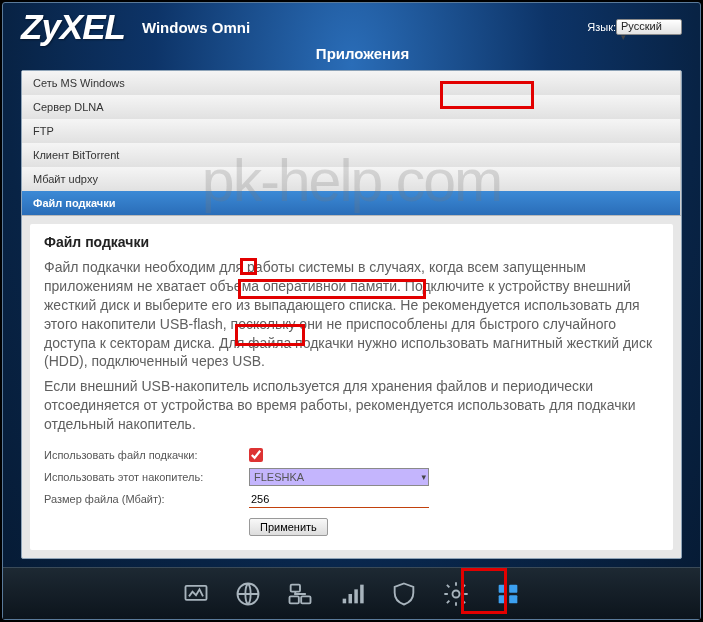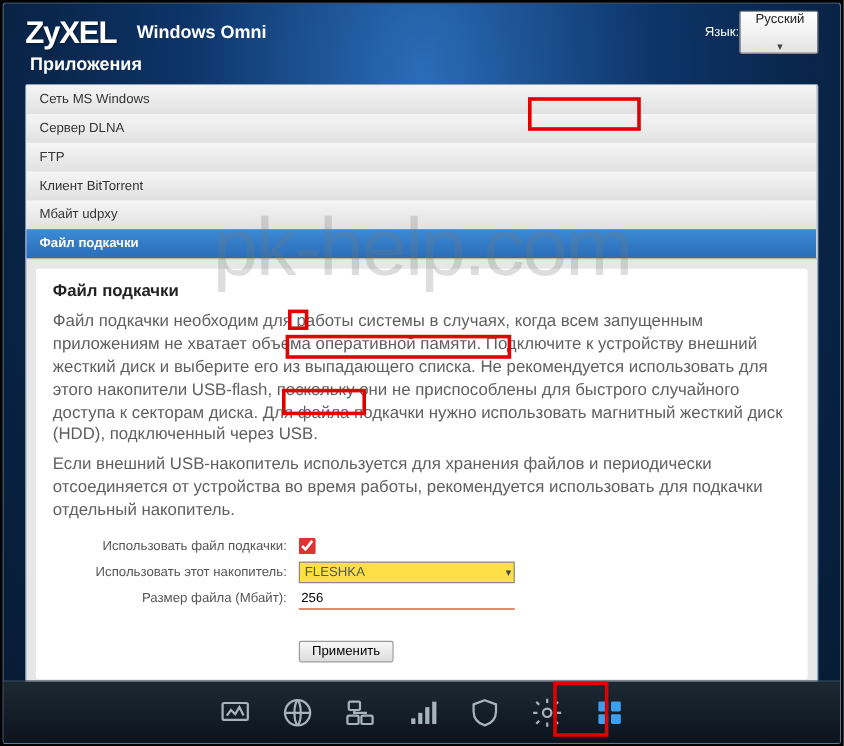--- a/index.html
+++ b/index.html
@@ -17,36 +17,36 @@
     border-radius: 3px;
   }
   .topbar {
     position: relative;
     height: 40px;
     padding: 8px 18px 0 18px;
     display: flex; align-items: center;
     color: #fff;
   }
   .logo {
-    font-weight: bold; font-size: 26px;
+    font-weight: bold; font-style: italic; font-size: 35px;
     letter-spacing: -1px;
     text-shadow: 1px 1px 2px rgba(0,0,0,0.4);
   }
   .product { margin-left: 17px; font-size: 15px; font-weight: bold; }
   .lang-wrap { margin-left: auto; font-size: 11px; display: flex; align-items: center; gap: 0; }
   .lang-select {
     background: linear-gradient(#fff,#e3e3e3);
     border: 1px solid #8a8a8a; border-radius: 2px;
-    height: 36px; width: 66px; font-size: 11px;
-    display: flex; align-items: center; justify-content: space-between;
+    height: 16px; width: 66px; font-size: 11px;
+    display: flex; align-items: flex-start; justify-content: space-between;
     padding: 0 2px 0 4px; color: #222; flex-direction: column;
   }
   .chev { font-size: 9px; color: #444; }
   .section-title {
-    padding: 2px 0 8px 22px; color: #fff; font-size: 15px; font-weight: bold;
+    padding: 2px 0 8px 22px; color: #fff; font-size: 15px; font-weight: bold; text-align: center;
   }
   .content {
     margin: 0 18px 0 18px;
     background: #e7e7e7;
     border: 1px solid #8fa4b8;
     border-radius: 2px;
     position: relative;
   }
   .tabs {
     display: flex;
@@ -70,54 +70,54 @@
   .panel {
     background: #fff;
     margin: 8px;
     padding: 10px 14px 14px 14px;
     border-radius: 2px;
   }
   .panel h2 { font-size: 14px; color: #222; margin-bottom: 8px; }
   .panel p { font-size: 14px; color: #606060; line-height: 1.35; margin-bottom: 6px; }
   .form { margin-top: 10px; }
   .row { display: flex; align-items: center; height: 22px; font-size: 11px; color: #555; }
-  .row label { width: 205px; text-align: right; padding-right: 10px; }
+  .row label { width: 205px; text-align: left; padding-right: 10px; }
   .check { width: 14px; height: 14px; accent-color: #d33; }
   .selbox {
-    width: 180px; height: 18px; border: 1px solid #8a8a8a; background: #fde047;
+    width: 180px; height: 18px; border: 1px solid #8a8a8a; background: #c4b5fd;
     display: flex; align-items: center; justify-content: space-between;
     padding: 0 2px 0 4px; font-size: 11px;
   }
   .numbox {
     width: 180px; height: 17px; border: none; border-bottom: 1px solid #c2410c;
     font-size: 11px; padding: 0 2px;
   }
   .apply-btn {
-    margin-left: 205px; margin-top: 24px;
+    margin-left: 205px; margin-top: 8px;
     padding: 2px 10px; font-size: 11px;
     background: linear-gradient(#f8f8f8,#ddd);
     border: 1px solid #999; border-radius: 2px;
     cursor: pointer;
   }
   .hl { border: 3px solid #e20000; position: absolute; pointer-events: none; }
   .bottombar {
     position: absolute; bottom: 0; left: 0; right: 0; height: 52px;
     background: linear-gradient(#1d2933,#0c141c);
     border-top: 1px solid #3a4a58;
     display: flex; justify-content: center; align-items: center; gap: 18px;
   }
   .bicon {
     width: 34px; height: 34px; display: flex; align-items: center; justify-content: center;
     color: #a8b4bd; cursor: pointer;
   }
   .bicon.active { color: #3ca0f0; }
   .bicon svg { width: 28px; height: 28px; }
   .watermark {
-    position: absolute; top: 164px; left: 40px; right: 40px;
-    font-size: 68px; font-weight: 300; color: rgba(120,120,120,0.25);
+    position: absolute; top: 144px; left: 40px; right: 40px;
+    font-size: 59px; font-weight: 300; color: rgba(120,120,120,0.25);
     text-align: center; letter-spacing: -2px; pointer-events: none;
     font-family: Arial, sans-serif;
   }
   .outer-border { position:absolute; inset:0; border:2px solid #000; pointer-events:none; }
 </style>
 </head>
 <body>
 
 <div class="frame">
   <div class="topbar">

